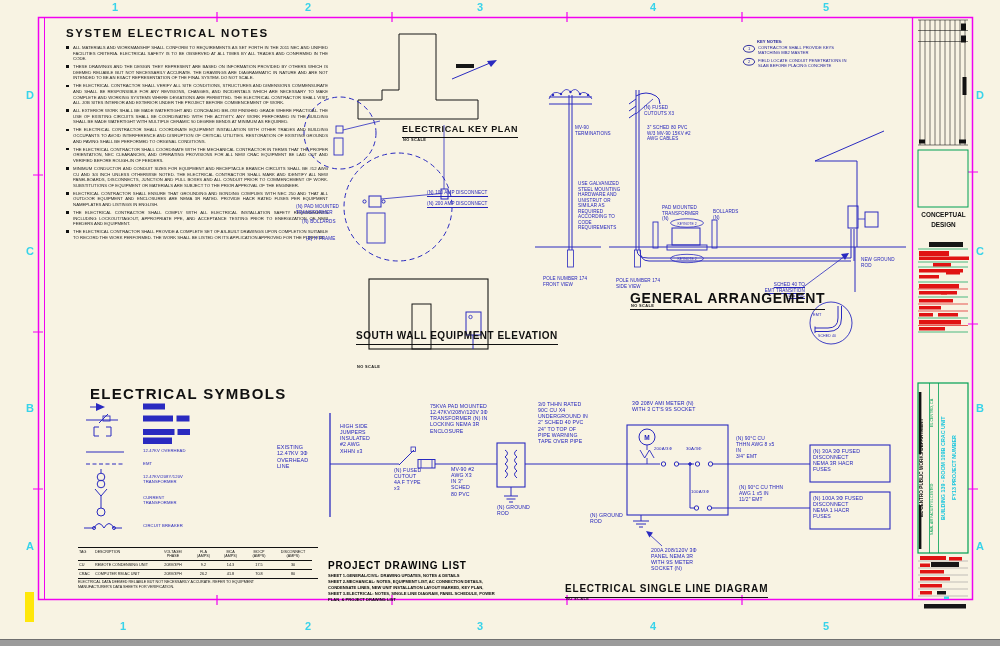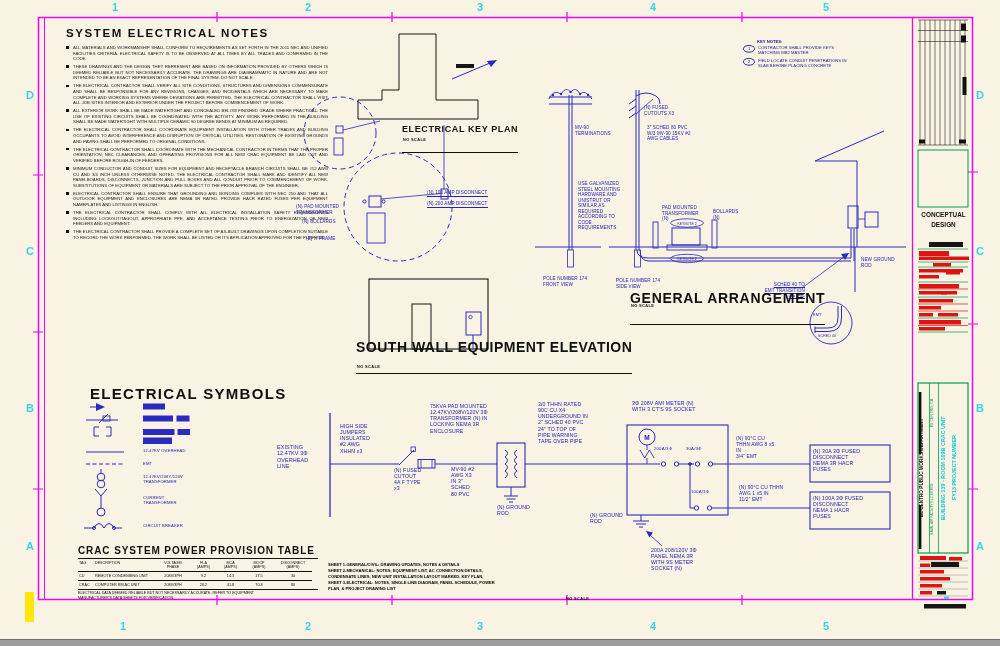--- a/index.html
+++ b/index.html
@@ -3,21 +3,21 @@
 <meta charset="utf-8">
 <style>
   html,body{margin:0;padding:0}
   body{width:1000px;height:646px;background:#efeadb;font-family:"Liberation Sans",sans-serif;position:relative;overflow:hidden}
   #sheet{position:absolute;left:0;top:0;width:1000px;height:646px;background:#f8f3e3;overflow:hidden}
   svg.linework{position:absolute;left:0;top:0}
   .abs{position:absolute}
   .lbl{position:absolute;color:#2424bb;font-size:4.6px;line-height:1.2;white-space:pre-line;letter-spacing:.12px}
   .sld{font-size:5.2px;line-height:1.18}
   .h-sec{position:absolute;color:#101010;font-weight:bold;white-space:nowrap}
-  .und{border-bottom:1.3px solid #101010;padding-bottom:18px}
+  .und{border-bottom:1.3px solid #101010;padding-bottom:3px}
   .bund{border-bottom:1px solid #2424bb;padding-bottom:.5px}
   .noscale{position:absolute;color:#101010;font-size:3.9px;font-weight:bold;letter-spacing:.4px}
   .grid-mark{position:absolute;width:16px;text-align:center;color:#38d3ea;font-size:11px;font-weight:bold}
   .vtext{writing-mode:vertical-rl;transform:rotate(180deg);text-align:center;position:absolute}
   .note-item{display:flex;margin-bottom:2.4px}
   .note-bullet{flex:0 0 2.6px;width:2.6px;height:2.6px;background:#111;margin:1.2px 4.5px 0 0}
   .note-text{flex:1;font-size:4.25px;line-height:1.32;color:#1a1a1a;text-align:justify;font-weight:500}
   .crac{position:absolute;left:78px;top:545px;width:240px}
   .crac-title{color:#101010;font-weight:bold;font-size:10px;letter-spacing:.9px;white-space:nowrap}
   .crac-table{margin-top:2px;border-top:1.5px solid #111;border-bottom:1.6px solid #111;display:grid;grid-template-columns:16px 62px 34px 27px 27px 30px 38px}
@@ -375,34 +375,33 @@
   <div class="lbl" style="left:861px;top:257px">NEW GROUND
 ROD</div>
   <div class="lbl" style="left:735px;top:282px;width:70px;text-align:right;text-decoration:underline">SCHED 40 TO
 EMT TRANSITION
 DETAIL</div>
   <div class="lbl" style="left:813px;top:313px;font-size:3.8px">EMT</div>
   <div class="lbl" style="left:818px;top:334px;font-size:3.5px">SCHED 40</div>
   <div class="h-sec und" style="left:630px;top:290px;font-size:14px;letter-spacing:.7px">GENERAL ARRANGEMENT</div>
   <div class="noscale" style="left:631px;top:303px">NO SCALE</div>
 
-  <div class="h-sec und" style="left:356px;top:339px;font-size:14px;letter-spacing:.5px">SOUTH WALL EQUIPMENT ELEVATION</div>
+  <div class="h-sec und" style="left:356px;top:330px;font-size:10px;letter-spacing:.5px">SOUTH WALL EQUIPMENT ELEVATION</div>
   <div class="noscale" style="left:357px;top:364px">NO SCALE</div>
 
   <div class="h-sec" style="left:90px;top:385px;font-size:15px;letter-spacing:1.3px">ELECTRICAL SYMBOLS</div>
   <div class="lbl" style="left:143px;top:448px;font-size:4.2px">12.47KV OVERHEAD</div>
   <div class="lbl" style="left:143px;top:461px;font-size:4.2px">EMT</div>
   <div class="lbl" style="left:143px;top:474px;font-size:4.2px">12.47KV/208Y/120V
 TRANSFORMER</div>
   <div class="lbl" style="left:143px;top:495px;font-size:4.2px">CURRENT
 TRANSFORMER</div>
   <div class="lbl" style="left:143px;top:523px;font-size:4.2px">CIRCUIT BREAKER</div>
 
   <div class="crac">
-    <div class="crac-title">CRAC SYSTEM POWER PROVISION TABLE</div>
     <div class="crac-table">
       <div class="hc l">TAG</div>
       <div class="hc l">DESCRIPTION</div>
       <div class="hc">VOLTAGE/
 PHASE</div>
       <div class="hc">FLA
 (AMPS)</div>
       <div class="hc">MCA
 (AMPS)</div>
       <div class="hc">MOCP
@@ -422,20 +421,21 @@
       <div class="dc" style="border-bottom:none">26.2</div>
       <div class="dc" style="border-bottom:none">41.8</div>
       <div class="dc" style="border-bottom:none">70.8</div>
       <div class="dc" style="border-bottom:none">80</div>
     </div>
     <div class="crac-note">ELECTRICAL DATA DEEMED RELIABLE BUT NOT NECESSARILY ACCURATE.  REFER TO EQUIPMENT
 MANUFACTURER'S DATA SHEETS FOR VERIFICATION.</div>
   </div>
 
   <div class="dlist">
+    <div class="dlist-title">PROJECT DRAWING LIST</div>
     <div class="dlist-lines">
       <div>SHEET 1-GENERAL/CIVIL: DRAWING UPDATES, NOTES &amp; DETAILS</div>
       <div>SHEET 2-MECHANICAL: NOTES, EQUIPMENT LIST, AC CONNECTION DETAILS,</div>
       <div>CONDENSATE LINES, NEW UNIT INSTALLATION LAYOUT MARKED, KEY PLAN,</div>
       <div>SHEET 3-ELECTRICAL: NOTES, SINGLE LINE DIAGRAM, PANEL SCHEDULE, POWER</div>
       <div>PLAN, &amp; PROJECT DRAWING LIST</div>
     </div>
   </div>
 
   <div class="lbl sld" style="left:277px;top:444px;font-size:5.4px">EXISTING
@@ -489,20 +489,21 @@
 NEMA 3R HACR
 FUSES</div>
   <div class="lbl sld" style="left:813px;top:495px">(N) 100A 3Φ FUSED
 DISCONNECT
 NEMA 1 HACR
 FUSES</div>
   <div class="lbl sld" style="left:651px;top:547px">200A 208/120V 3Φ
 PANEL NEMA 3R
 WITH 9S METER
 SOCKET  (N)</div>
+  <div class="h-sec und" style="left:565px;top:583px;font-size:10px;letter-spacing:.8px">ELECTRICAL SINGLE LINE DIAGRAM</div>
   <div class="noscale" style="left:566px;top:596px">NO SCALE</div>
 
   <div class="abs" style="left:915px;top:210px;width:57px;text-align:center;color:#111;font-size:6.4px;font-weight:bold;line-height:1.5;white-space:pre-line">CONCEPTUAL
 DESIGN</div>
   <div class="vtext" style="left:919px;top:386px;width:11px;height:164px;color:#111;font-size:4.7px;font-weight:bold">EL CENTRO PUBLIC WORKS DEPARTMENT</div>
   <div class="vtext" style="left:930px;top:388px;width:8px;height:50px;color:#00a053;font-size:3.7px">EL CENTRO, CA</div>
   <div class="vtext" style="left:930px;top:466px;width:8px;height:86px;color:#00a053;font-size:3.3px">NAVAL AIR FACILITY EL CENTRO</div>
   <div class="vtext" style="left:940px;top:386px;width:10px;height:164px;color:#18c5dd;font-size:5.4px;font-weight:bold">BUILDING 139 - ROOM 109B CRAC UNIT</div>
   <div class="vtext" style="left:951px;top:386px;width:10px;height:164px;color:#18c5dd;font-size:5.4px;font-weight:bold">FY13 PROJECT NUMBER</div>
 

